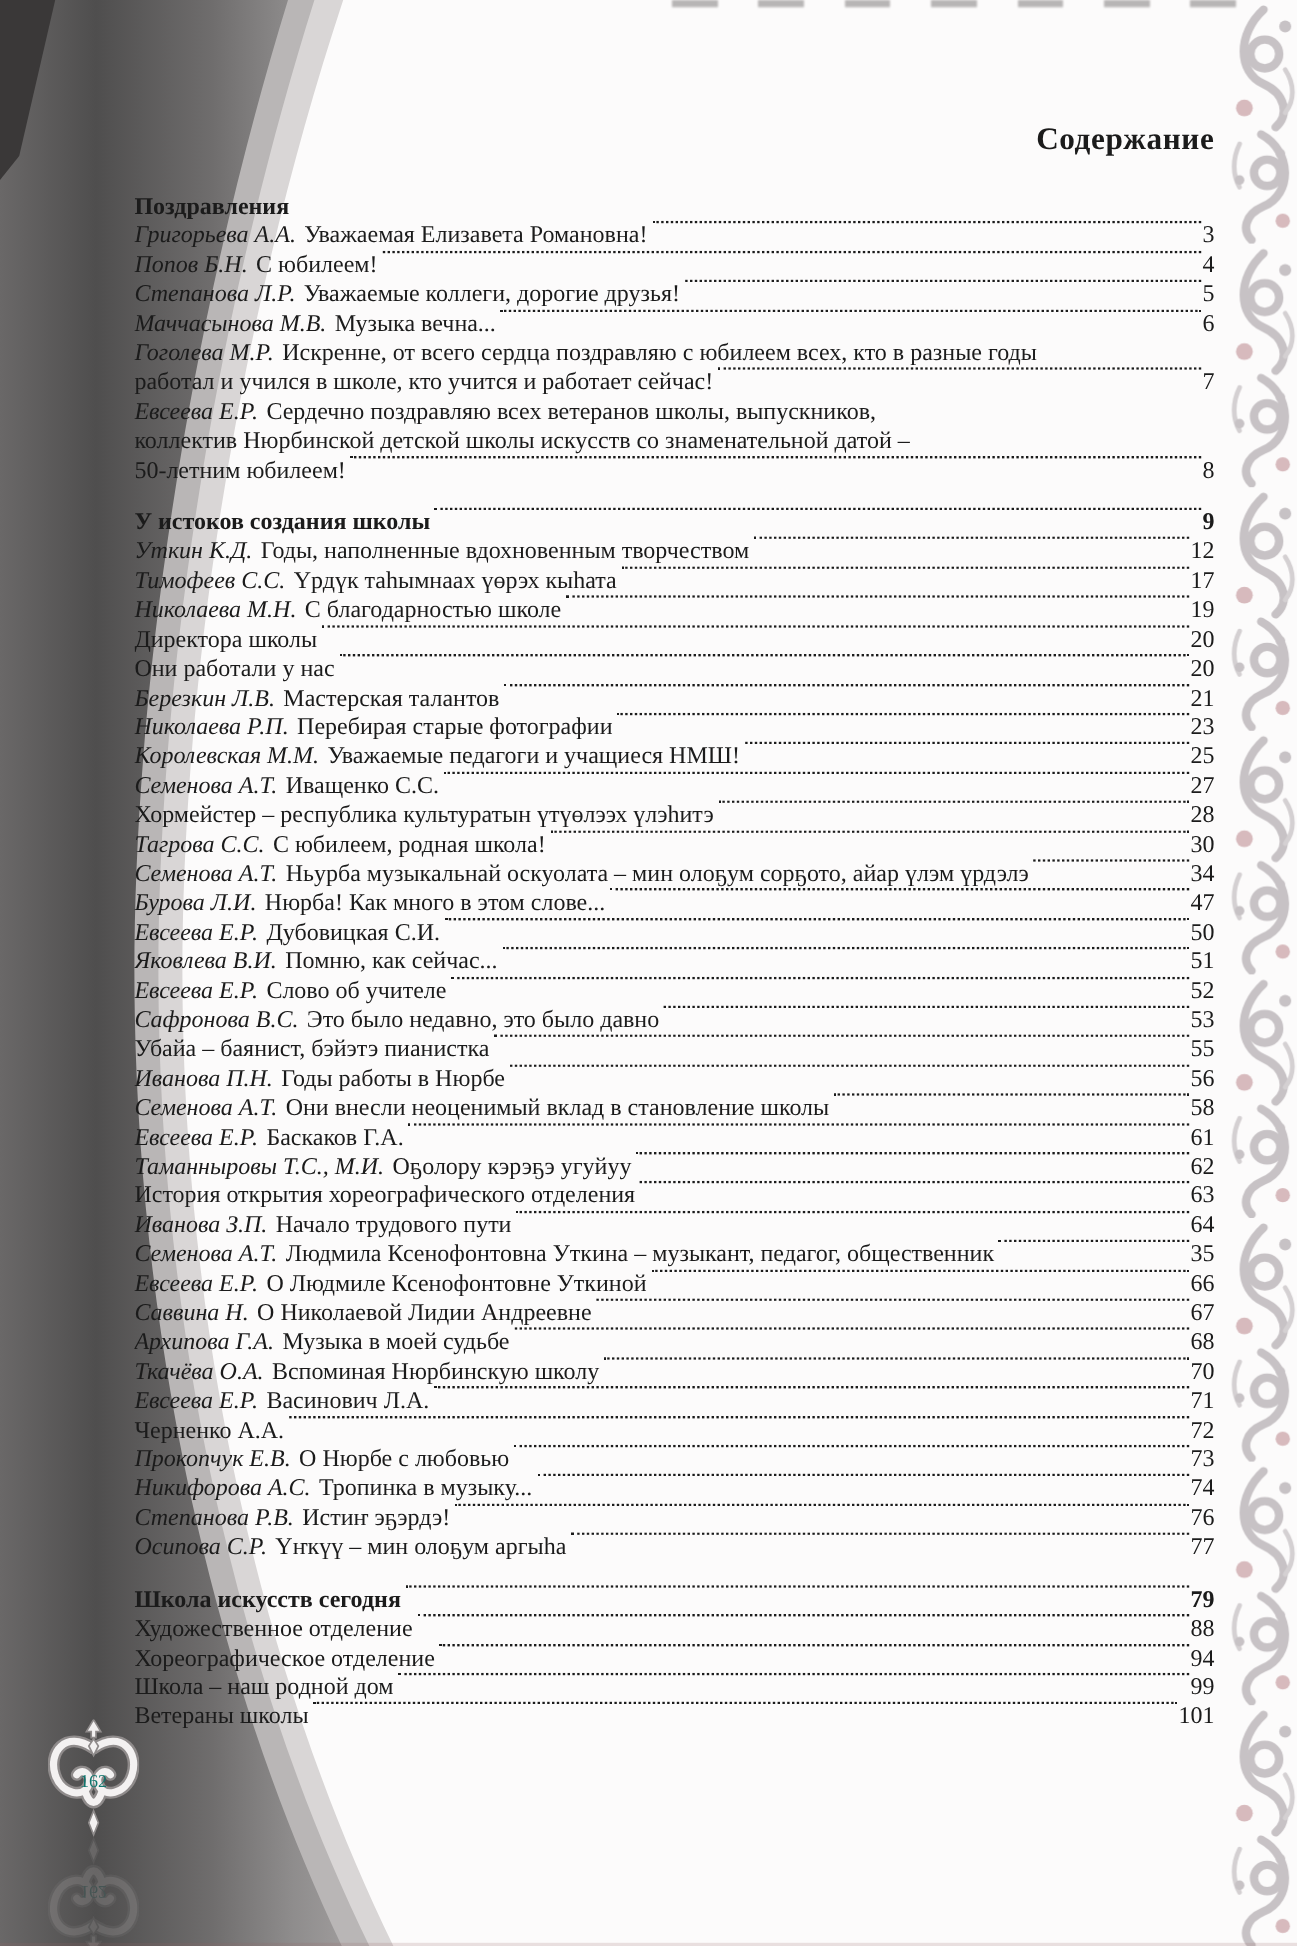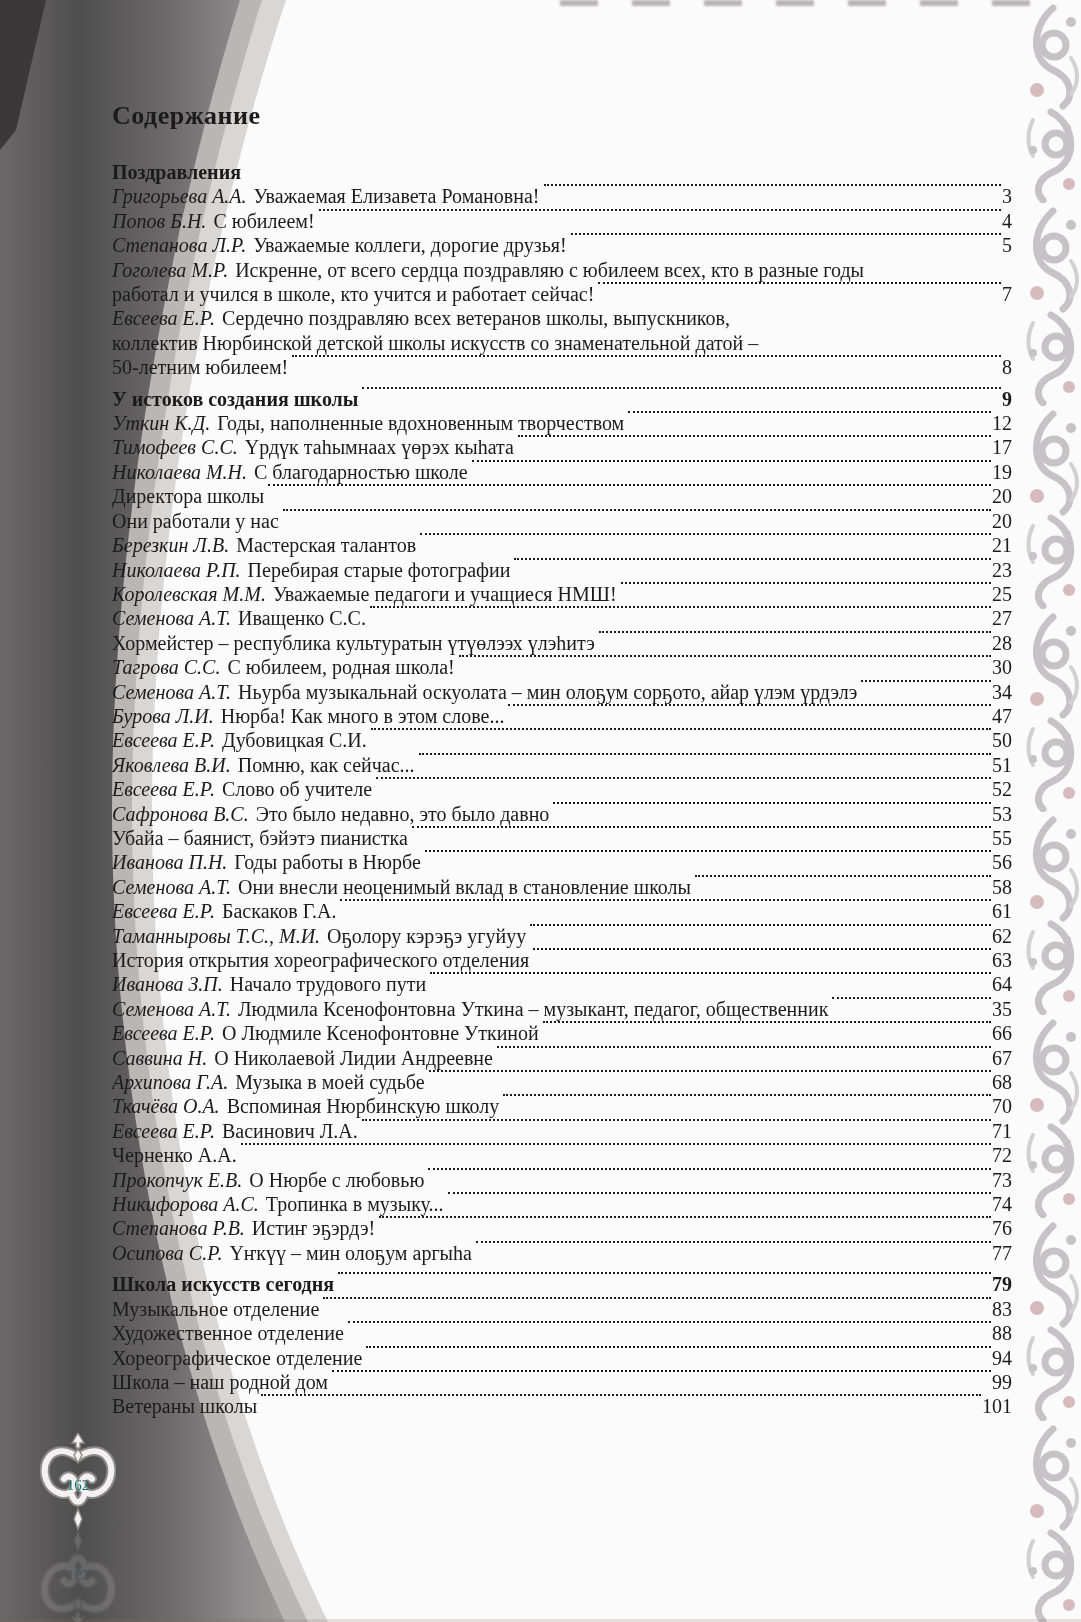--- a/index.html
+++ b/index.html
@@ -18,24 +18,24 @@
     position:absolute;top:0;left:560px;width:470px;height:6px;z-index:2;
     background:repeating-linear-gradient(90deg,rgba(100,95,95,.45) 0 38px,rgba(100,95,95,0) 38px 72px);
     filter:blur(1px);
   }
   .bottom-tint{position:absolute;bottom:0;left:0;width:100%;height:3px;background:rgba(150,100,100,.18);z-index:2;}
 
   .content{
     position:absolute;left:112px;top:100px;width:900px;z-index:3;
   }
   .page-title{
-    text-align:left;font-weight:bold;font-size:26px;line-height:32px;
+    text-align:right;font-weight:bold;font-size:26px;line-height:32px;
     letter-spacing:.5px;
   }
-  .sec{margin-top:7px;}
+  .sec{margin-top:19px;}
   .sec.first{margin-top:28px;}
   .row{
     display:flex;align-items:flex-start;font-size:20px;line-height:24.4px;
     white-space:nowrap;overflow:hidden;
   }
   .heading{font-weight:bold;}
   .author{font-style:italic;padding-right:7px;}
   .leader{
     flex:1 1 auto;min-width:6px;
     border-bottom:2px dotted #1b1b1b;
@@ -139,20 +139,26 @@
           <span class="leader"></span>
           <span class="pagenum">4</span>
         </div>
         <div class="row">
           <span class="author">Степанова Л.Р.</span>
           <span class="etitle">Уважаемые коллеги, дорогие друзья! </span>
           <span class="leader"></span>
           <span class="pagenum">5</span>
         </div>
         <div class="row">
+          <span class="author">Маччасынова М.В.</span>
+          <span class="etitle">Музыка вечна... </span>
+          <span class="leader"></span>
+          <span class="pagenum">6</span>
+        </div>
+        <div class="row">
           <span class="author">Гоголева М.Р.</span>
           <span class="etitle">Искренне, от всего сердца поздравляю с юбилеем всех, кто в разные годы</span>
         </div>
         <div class="row">
           <span class="etitle">работал и учился в школе, кто учится и работает сейчас! </span>
           <span class="leader"></span>
           <span class="pagenum">7</span>
         </div>
         <div class="row">
           <span class="author">Евсеева Е.Р.</span>
@@ -376,25 +382,20 @@
           <span class="etitle">Үҥкүү – мин олоҕум аргыhа</span>
           <span class="leader"></span>
           <span class="pagenum">77</span>
         </div>
       </div>
       <div class="sec">
         <div class="row">
           <span class="heading">Школа искусств сегодня </span>
           <span class="leader"></span>
           <span class="pagenum heading">79</span>
-        </div>
-        <div class="row">
-          <span class="etitle">Музыкальное отделение </span>
-          <span class="leader"></span>
-          <span class="pagenum">83</span>
         </div>
         <div class="row">
           <span class="etitle">Художественное отделение</span>
           <span class="leader"></span>
           <span class="pagenum">88</span>
         </div>
         <div class="row">
           <span class="etitle">Хореографическое отделение</span>
           <span class="leader"></span>
           <span class="pagenum">94</span>

